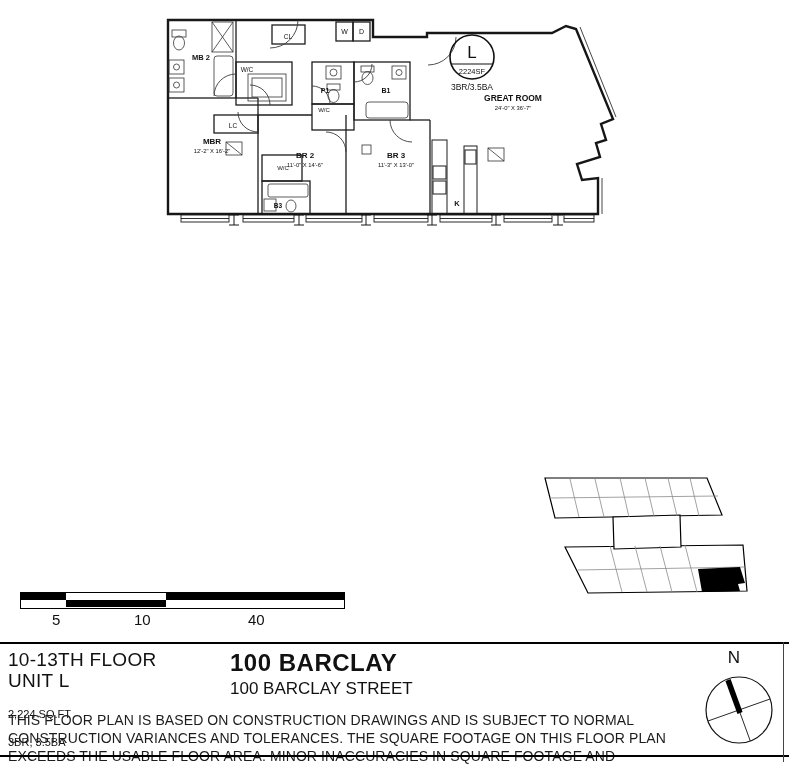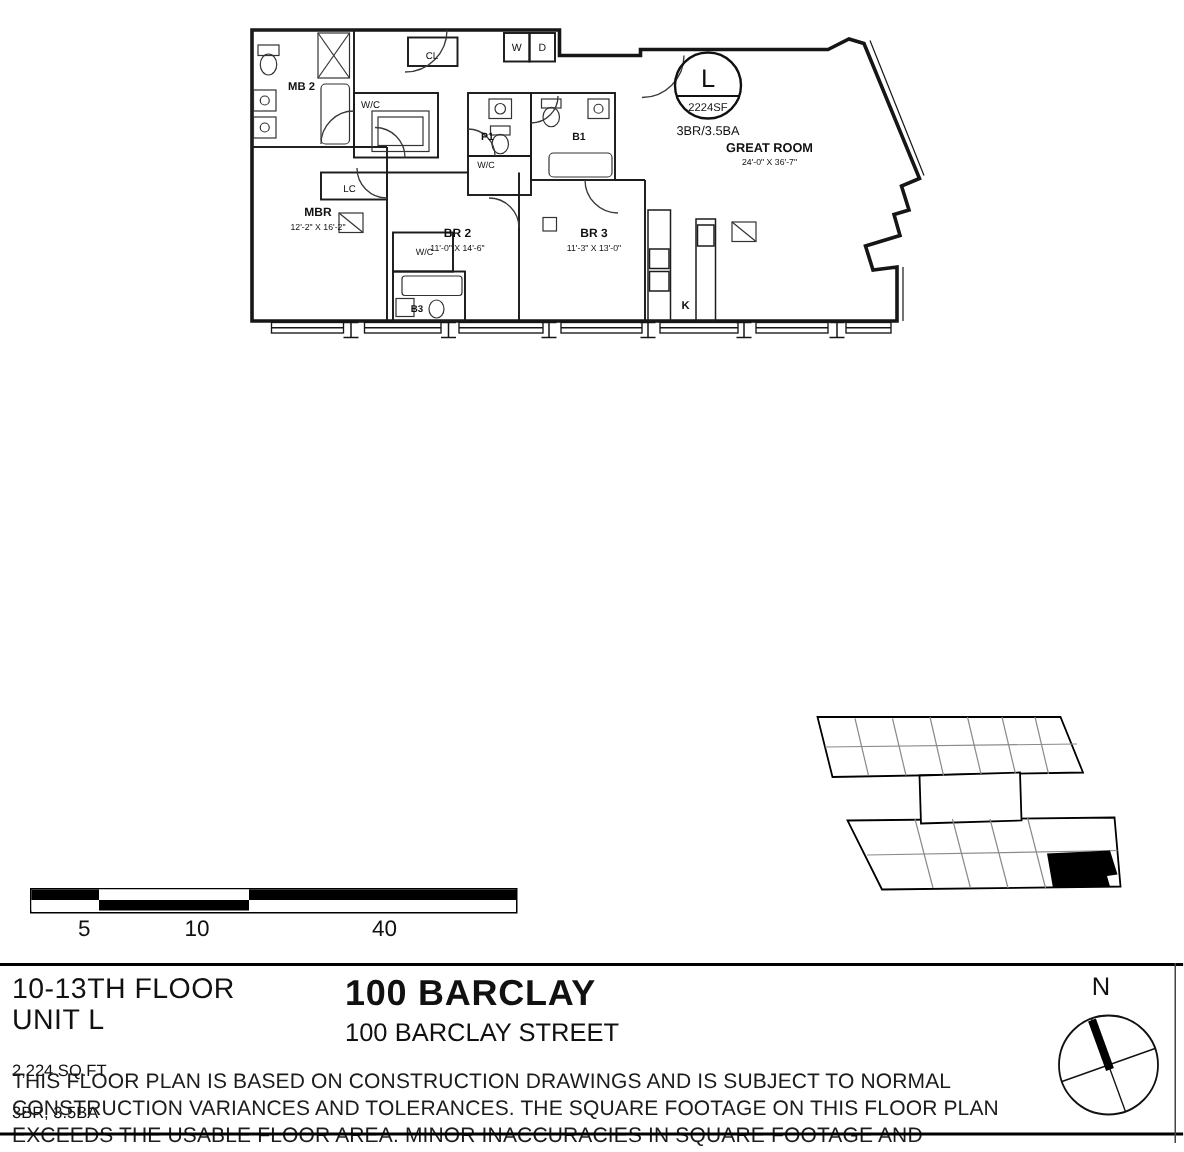--- a/index.html
+++ b/index.html
@@ -209,21 +209,21 @@
     <div class="bar">
       <div class="seg" style="left:0;top:0;width:45px;background:#000"></div>
       <div class="seg" style="left:45px;top:0;width:100px;background:#fff"></div>
       <div class="seg" style="left:145px;top:0;width:178px;background:#000"></div>
       <div class="seg" style="left:0;top:7px;width:45px;background:#fff"></div>
       <div class="seg" style="left:45px;top:7px;width:100px;background:#000"></div>
       <div class="seg" style="left:145px;top:7px;width:178px;background:#fff"></div>
     </div>
     <div class="labels">
       <span style="left:32px">5</span>
-      <span style="left:103px">10</span>
+      <span style="left:114px">10</span>
       <span style="left:228px">40</span>
     </div>
   </div>
 
   <div class="footer-rule"></div>
 
   <div class="footer-left">
     <div class="big">10-13TH FLOOR</div>
     <div class="big">UNIT L</div>
     <div class="small">2,224 SQ.FT</div>

